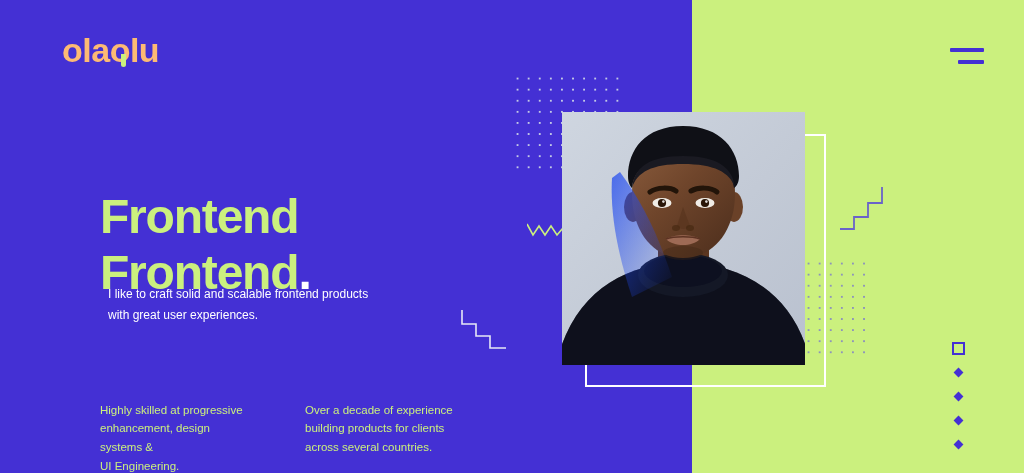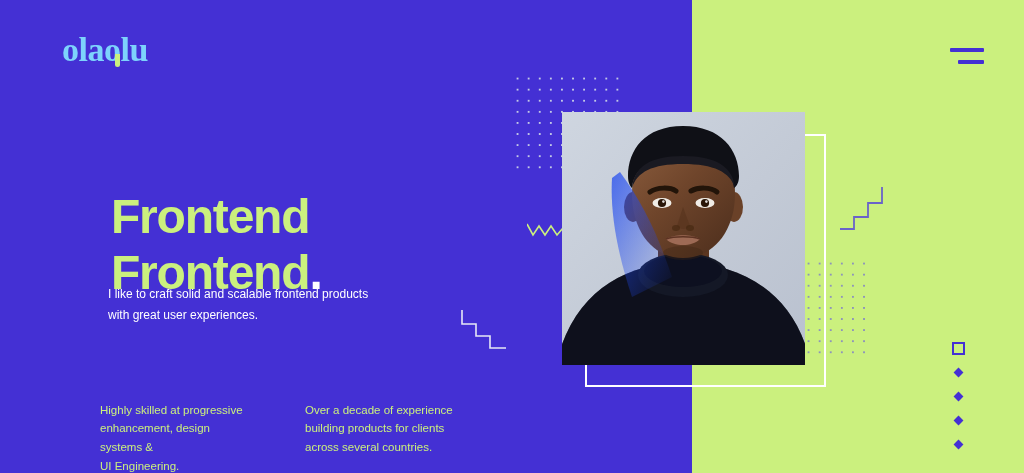--- a/index.html
+++ b/index.html
@@ -32,28 +32,27 @@
     left: 692px; top: 0;
     width: 332px; height: 473px;
     background: #CBF07E;
   }
 
   
   .logo {
     position: absolute;
     left: 62px;
     top: 33px;
-    color: #7dd3fc;
+    color: #fdba74;
     font-size: 34px;
     font-weight: bold;
     letter-spacing: -0.5px;
     line-height: 1;
     display: flex;
     align-items: center;
-    font-family: Liberation Serif, serif;
   }
   .logo .logo-text { display: inline-block; }
   .logo-q-wrap {
     position: relative;
     display: inline-block;
   }
   .logo-tail {
     position: absolute;
     left: 11px;
     top: 21px;
@@ -85,21 +84,20 @@
   .headline {
     position: absolute;
     left: 100px;
     top: 157px;
     color: #CBF07E;
     font-size: 48px;
     font-weight: bold;
     line-height: 1.17;
     letter-spacing: -1.2px;
     white-space: pre-line;
-    margin-left: 11px;
   }
   .headline .dot { color: #ffffff; }
 
   .subhead {
     position: absolute;
     left: 108px;
     top: 272px;
     width: 350px;
     color: #ffffff;
     font-size: 12px;

